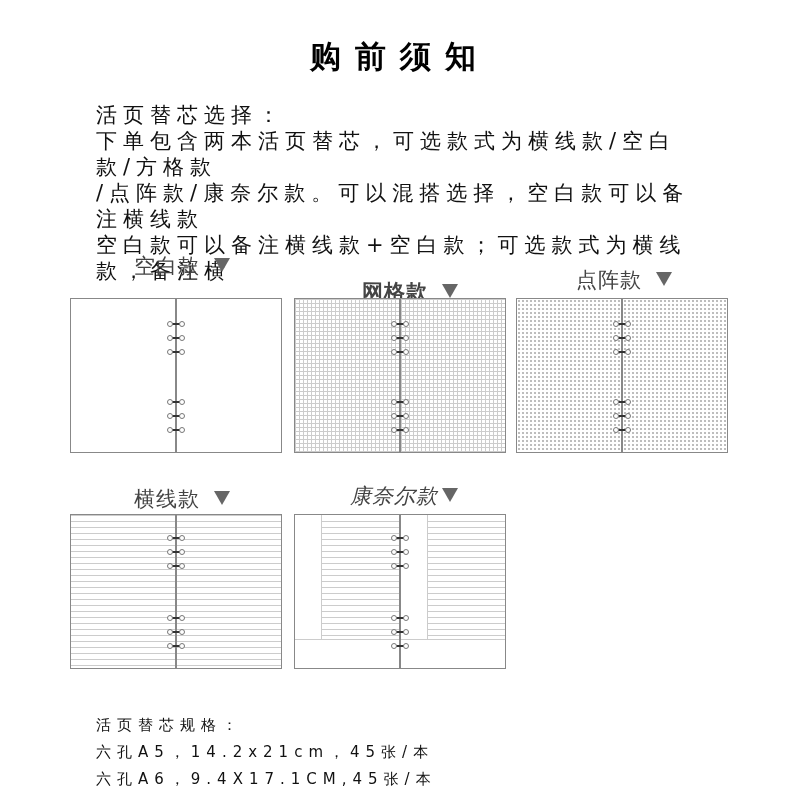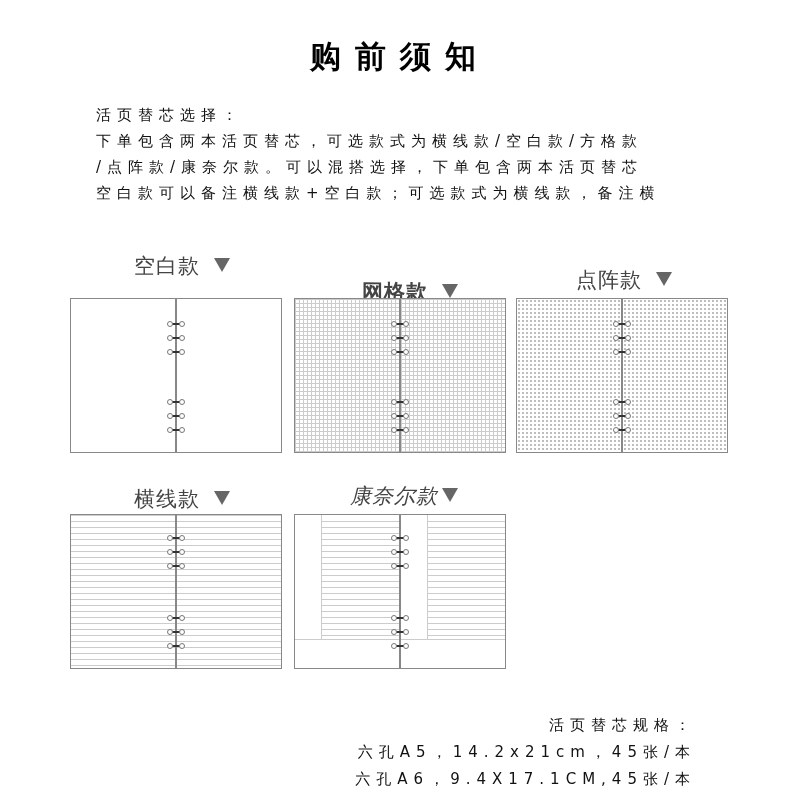--- a/index.html
+++ b/index.html
@@ -1,20 +1,20 @@
 <!DOCTYPE html>
 <html><head>
 <meta charset="utf-8">
 <style>
   html,body{margin:0;padding:0;background:#fff;}
   body{width:800px;height:800px;position:relative;overflow:hidden;font-family:"DejaVu Sans","Liberation Sans",sans-serif;color:#111;}
   .title{position:absolute;top:36px;left:0;width:800px;text-align:center;font-size:31px;font-weight:bold;letter-spacing:14px;color:#000;}
-  .intro{position:absolute;left:96px;top:102px;width:600px;font-size:15px;line-height:26px;letter-spacing:6px;color:#111;}
+  .intro{position:absolute;left:96px;top:102px;width:600px;font-size:21px;line-height:26px;letter-spacing:6px;color:#111;}
   .intro .red{color:#d8141b;}
-  .spec{position:absolute;left:96px;top:712px;width:600px;font-size:15px;line-height:27px;letter-spacing:6px;text-align:right;}
+  .spec{position:absolute;left:96px;top:712px;width:600px;font-size:15px;line-height:27px;letter-spacing:6px;}
   .label{position:absolute;font-size:21px;color:#444;letter-spacing:1px;white-space:nowrap;}
   .tri{display:inline-block;width:0;height:0;border-left:8px solid transparent;border-right:8px solid transparent;border-top:14px solid #666;margin-left:14px;vertical-align:middle;position:relative;top:-2px;}
   .book{position:absolute;width:212px;height:155px;}
   .page{position:absolute;top:0;width:104px;height:153px;border:1px solid #888;background:#fff;}
   .page.left{left:0;}
   .page.right{left:106px;}
   .grid{background-image:linear-gradient(#ccc 1px,transparent 1px),linear-gradient(90deg,#ccc 1px,transparent 1px);background-size:4px 4px;}
   .dots{background-image:radial-gradient(#bbb 0.7px,transparent 0.9px);background-size:4px 4px;}
   .lined{background-image:linear-gradient(#ccc 1px,transparent 1px);background-size:100% 6px;background-position:0 6px;}
   .cornell-left{position:absolute;top:0;left:0;width:26px;bottom:28px;border-right:1px solid #ccc;}
@@ -26,21 +26,21 @@
   .ring .h1{left:-1px;} .ring .h2{left:11px;}
 </style>
 </head>
 <body>
 
 <div class="title">购前须知</div>
 
 <div class="intro">
   <div>活页替芯选择：</div>
   <div>下单包含两本活页替芯，可选款式为横线款/空白款/方格款</div>
-  <div>/点阵款/康奈尔款。可以混搭选择，下单包含两本活页替芯</div>
+  <div>/点阵款/康奈尔款。可以混搭选择，空白款可以备注横线款</div>
   <div>空白款可以备注横线款+空白款；可选款式为横线款，备注横</div>
 </div>
 
 <div class="label" style="left:134px;top:252px;"><span>空白款</span><span class="tri"></span></div>
 <div class="book" style="left:70px;top:298px;">
   <div class="page left"></div>
   <div class="page right"></div>
   <div class="ring" style="top:24px">
       <div class="bar"></div>
       <div class="h1"></div>

